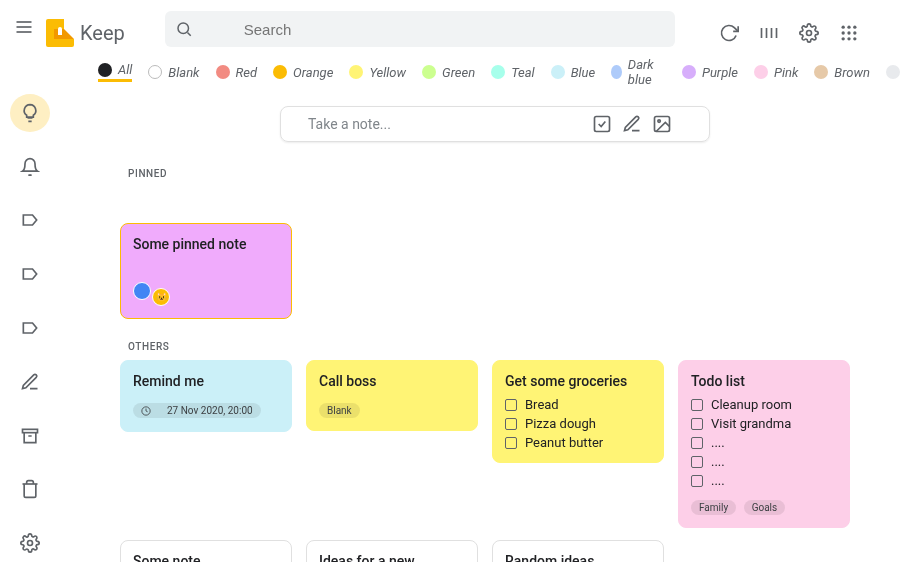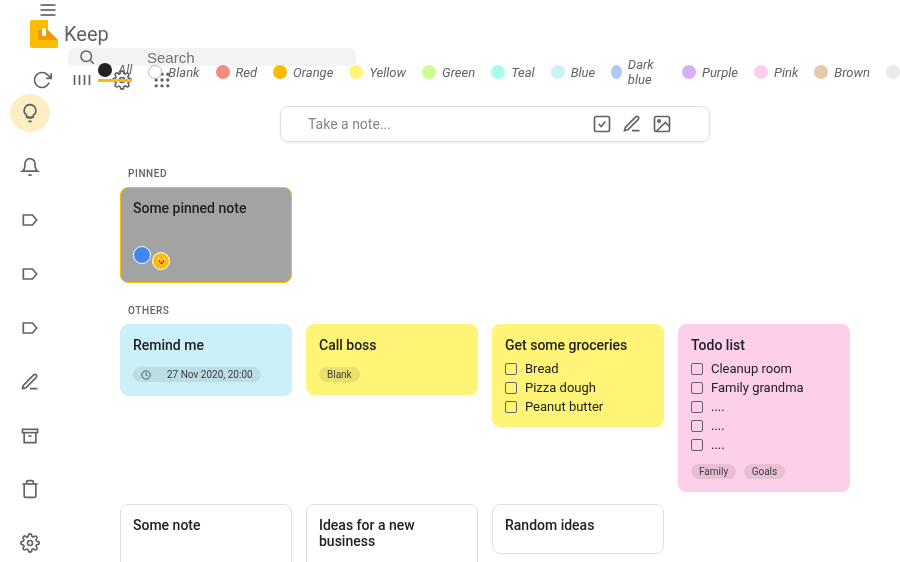--- a/index.html
+++ b/index.html
@@ -7,25 +7,24 @@
     font-family: 'Google Sans', Roboto, Arial, sans-serif;
     background: #fff;
     color: #202124;
     width: 900px;
     height: 562px;
     overflow: hidden;
     position: relative;
   }
   .header {
     display: flex;
-    align-items: flex-start;
+    align-items: flex-end;
     height: 48px;
-    padding: 0 28px;
+    padding: 0 4px;
     border-bottom: 1px solid transparent;
-    flex-direction: column;
   }
   .menu-btn {
     width: 40px; height: 40px;
     display: flex; align-items: center; justify-content: center;
     color: #5f6368;
     border-radius: 50%;
   }
   .logo {
     display: flex; align-items: center; gap: 6px;
     margin-left: 2px;
@@ -177,21 +176,21 @@
     border: 1px solid #e0e0e0;
     border-radius: 8px;
     padding: 12px;
     font-size: 14px;
     position: relative;
   }
   .note .title {
     font-weight: 500;
     margin-bottom: 8px;
   }
-  .note.orange { background: #a3a3a3; border-color: #fbbc04; }
+  .note.orange { background: #f0abfc; border-color: #fbbc04; margin-top: 36px; }
   .note.blue { background: #cbf0f8; border-color: #cbf0f8; }
   .note.yellow { background: #fff475; border-color: #fff475; }
   .note.pink { background: #fdcfe8; border-color: #fdcfe8; }
   .chipline {
     display: inline-flex;
     align-items: center;
     gap: 16px;
     background: rgba(0,0,0,0.08);
     border-radius: 10px;
     padding: 2px 8px;
@@ -467,21 +466,21 @@
       </div>
       <div class="note pink">
         <div class="title">Todo list</div>
         <div class="checklist" id="cl-todo">
             <div class="check-item">
               <span class="box"></span>
               <span>Cleanup room</span>
             </div>
             <div class="check-item">
               <span class="box"></span>
-              <span>Family grandma</span>
+              <span>Visit grandma</span>
             </div>
             <div class="check-item">
               <span class="box"></span>
               <span>....</span>
             </div>
             <div class="check-item">
               <span class="box"></span>
               <span>....</span>
             </div>
             <div class="check-item">

